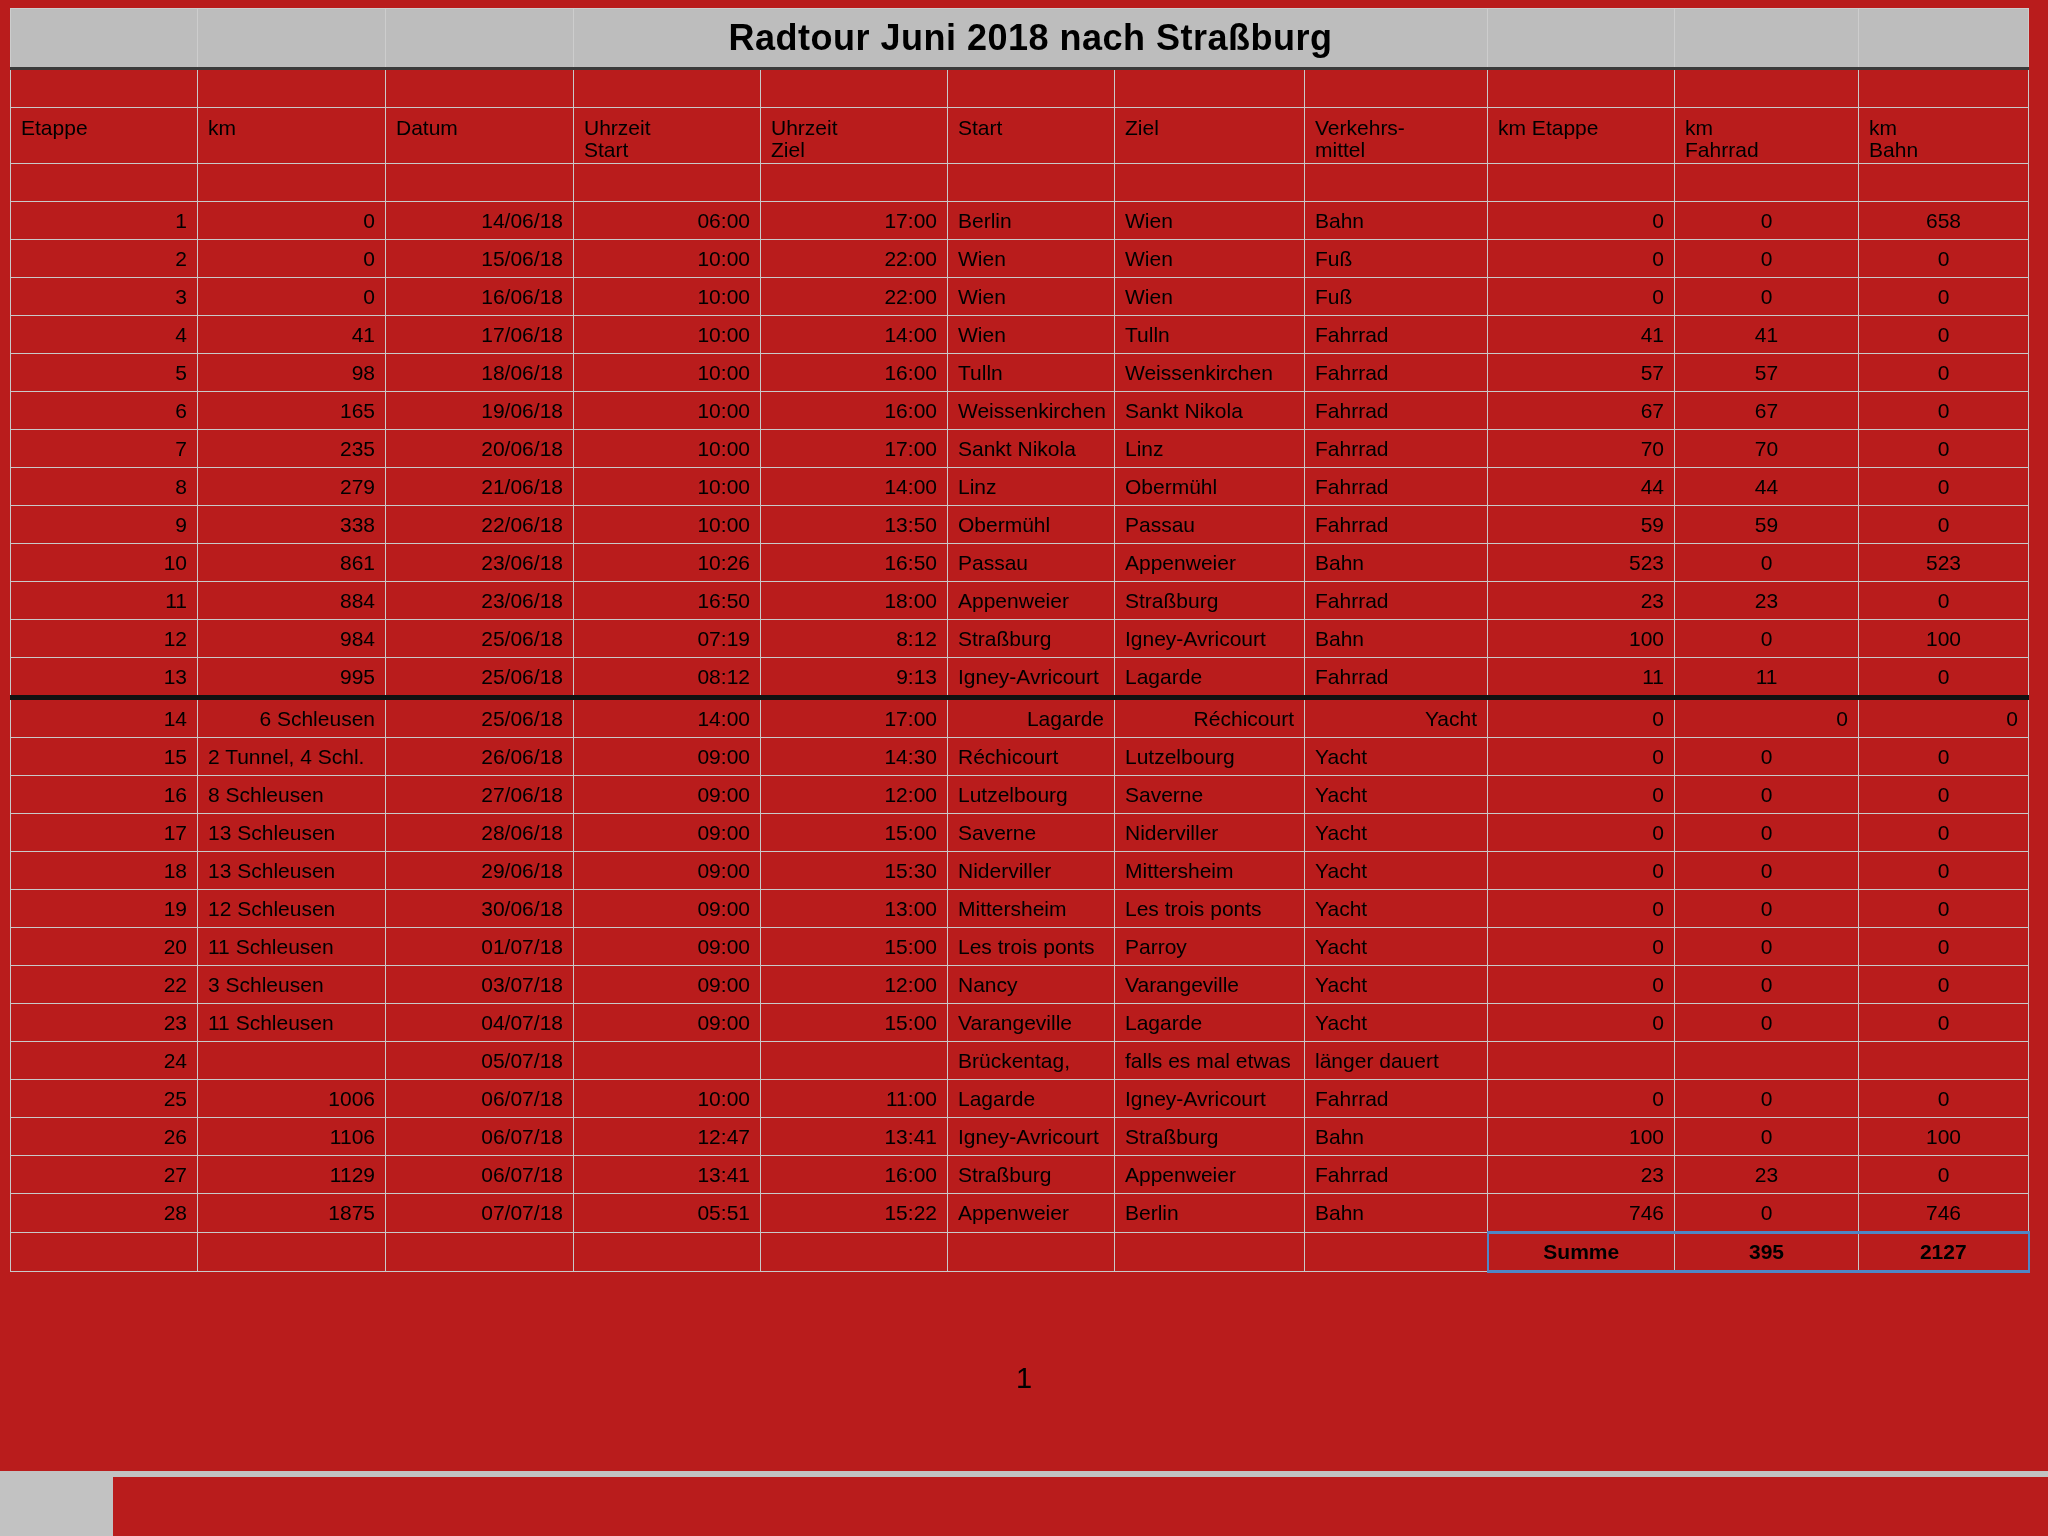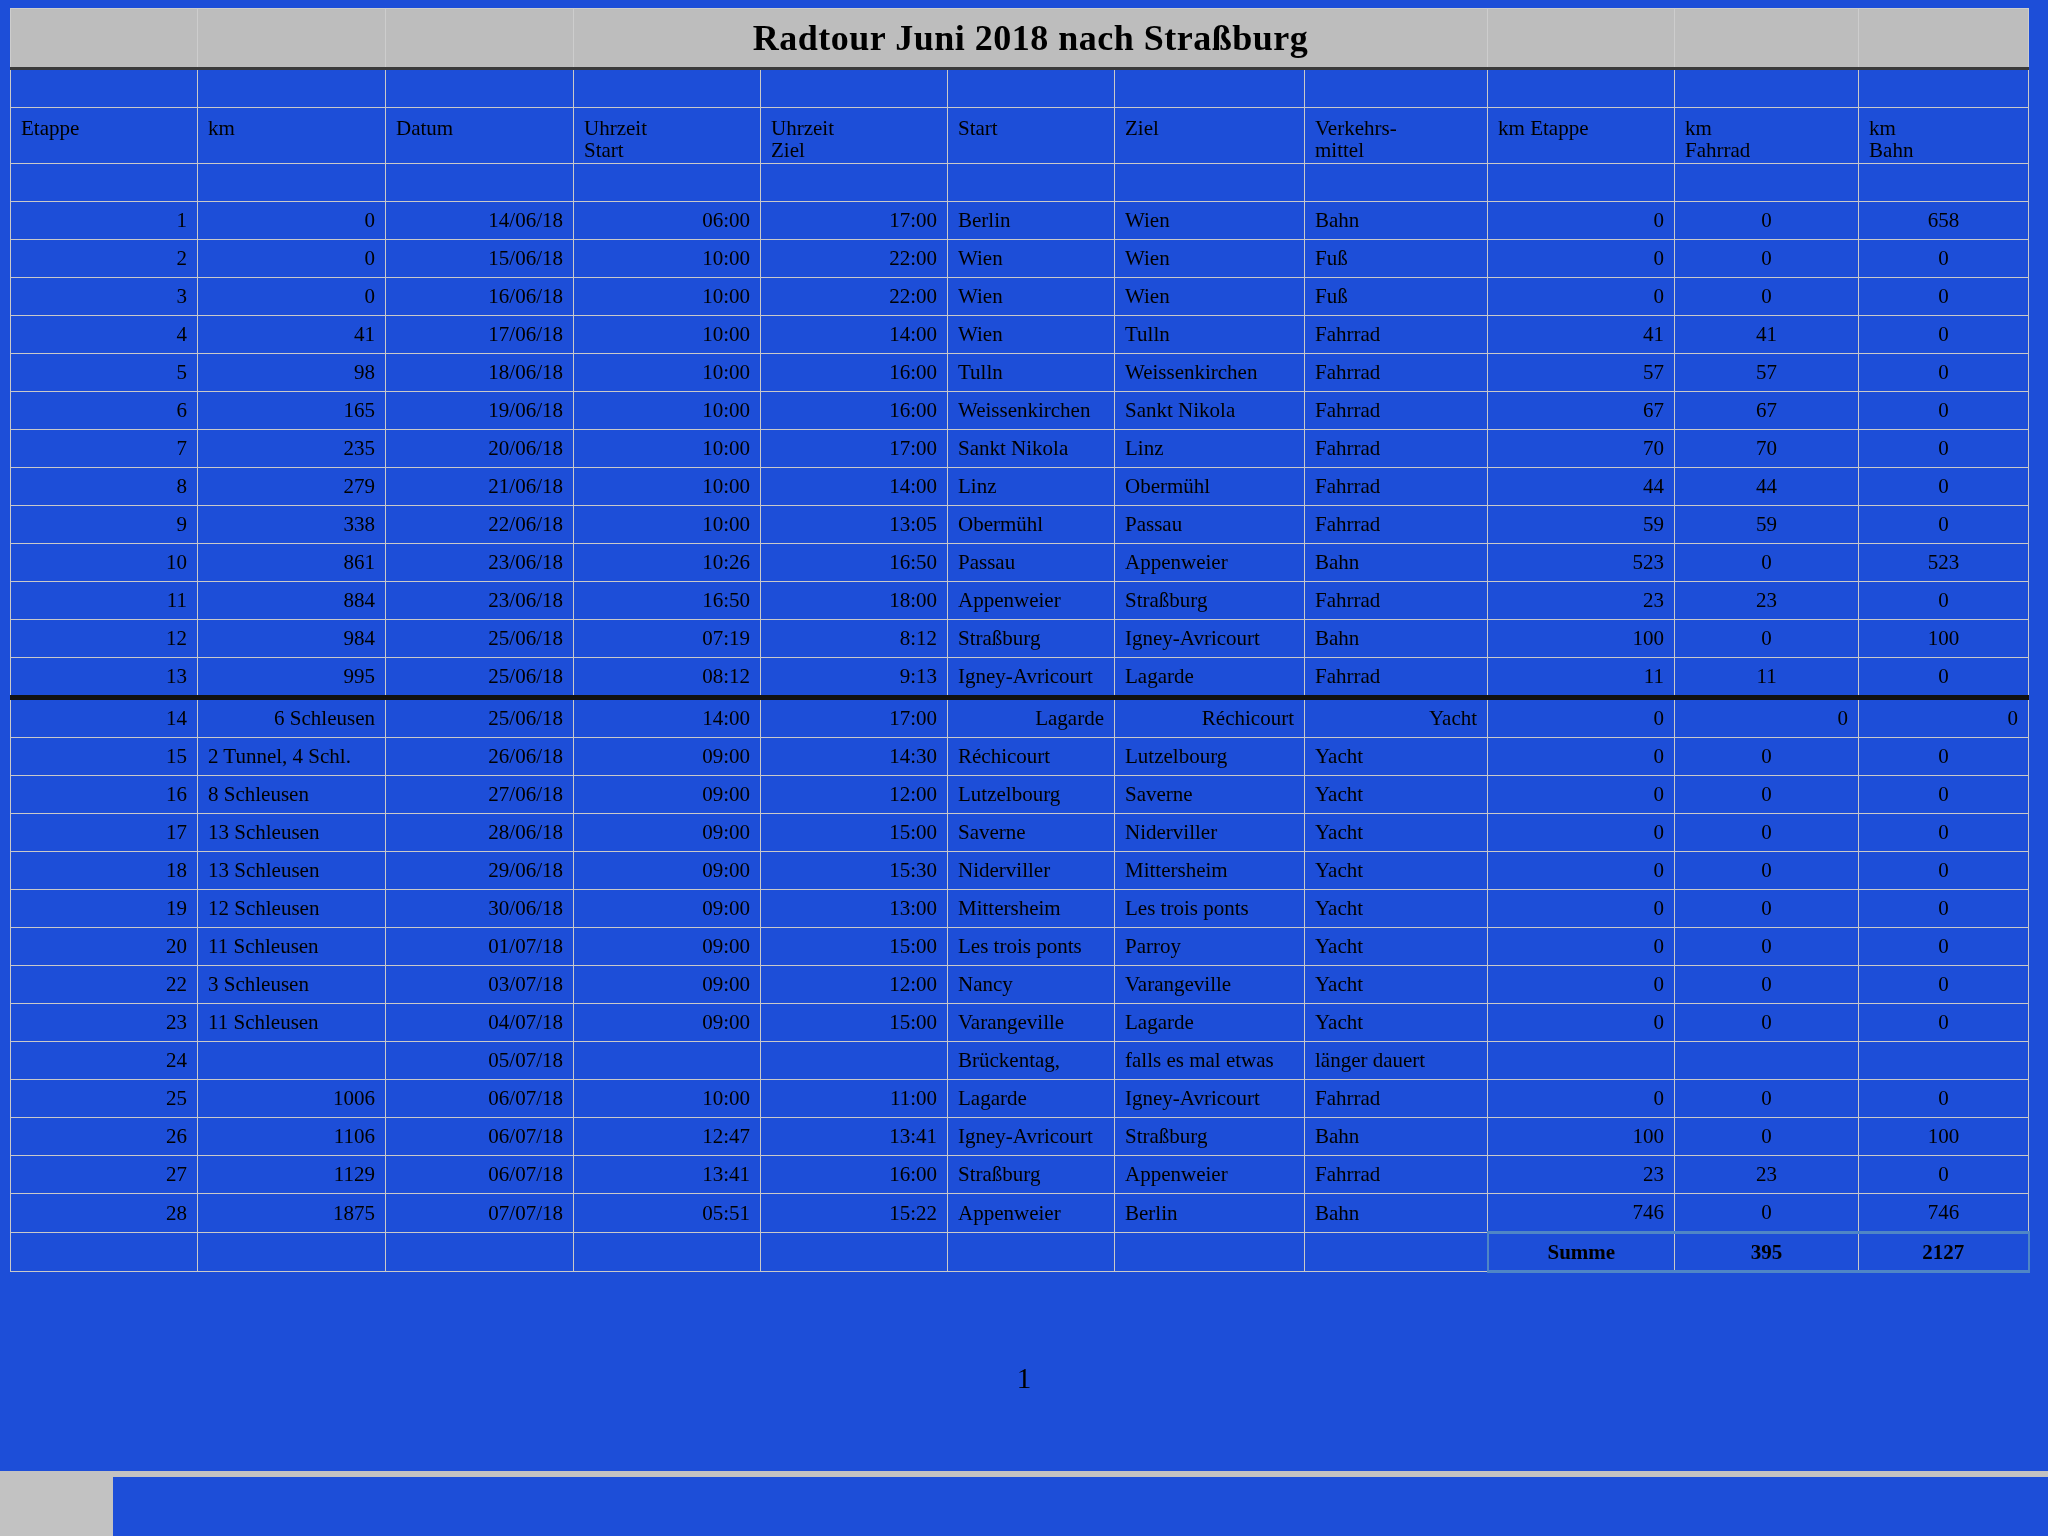--- a/index.html
+++ b/index.html
@@ -1,17 +1,17 @@
 <!DOCTYPE html>
 <html style="--band: #bdbdbd; --band-edge: #3a3a3a; --grid: #c9c9c9; --divider: #111111; --blue: #4f86c6; --break-gray: #c2c2c2;"><head>
 <meta charset="utf-8">
 <style>
   html,body{margin:0;padding:0;background:#fff;}
-  #page{position:relative;width:2048px;height:1536px;background:#1d4ed8;overflow:hidden;
-        font-family:Liberation Serif, serif;color:#000;}
+  #page{position:relative;width:2048px;height:1536px;background:#b91c1c;overflow:hidden;
+        font-family:Liberation Sans, sans-serif;color:#000;}
   table.sheet{position:absolute;left:10px;top:8px;width:2018px;border-collapse:collapse;table-layout:fixed;}
   td{border:1px solid var(--grid,#c9c9c9);padding:0 10px;font-size:21px;vertical-align:middle;
      overflow:hidden;white-space:nowrap;}
   .r-title td{height:58px;background:var(--band,#bdbdbd);border-color:#cdcdcd;
               border-bottom:3px solid var(--band-edge,#3a3a3a);}
   .title-cell{font-size:36px;font-weight:bold;text-align:center;letter-spacing:0.5px;}
   .r-sp td{height:37px;}
   .r-head td{height:46px;vertical-align:top;padding-top:9px;line-height:22px;
              white-space:pre-line;text-align:left;}
   tbody.data td{height:37px;}
@@ -213,21 +213,21 @@
           <td class="al">Fahrrad</td>
           <td class="ar">44</td>
           <td class="ac">44</td>
           <td class="ac">0</td>
         </tr>
         <tr>
           <td class="ar">9</td>
           <td class="ar">338</td>
           <td class="ar">22/06/18</td>
           <td class="ar">10:00</td>
-          <td class="ar">13:05</td>
+          <td class="ar">13:50</td>
           <td class="al">Obermühl</td>
           <td class="al">Passau</td>
           <td class="al">Fahrrad</td>
           <td class="ar">59</td>
           <td class="ac">59</td>
           <td class="ac">0</td>
         </tr>
         <tr>
           <td class="ar">10</td>
           <td class="ar">861</td>

